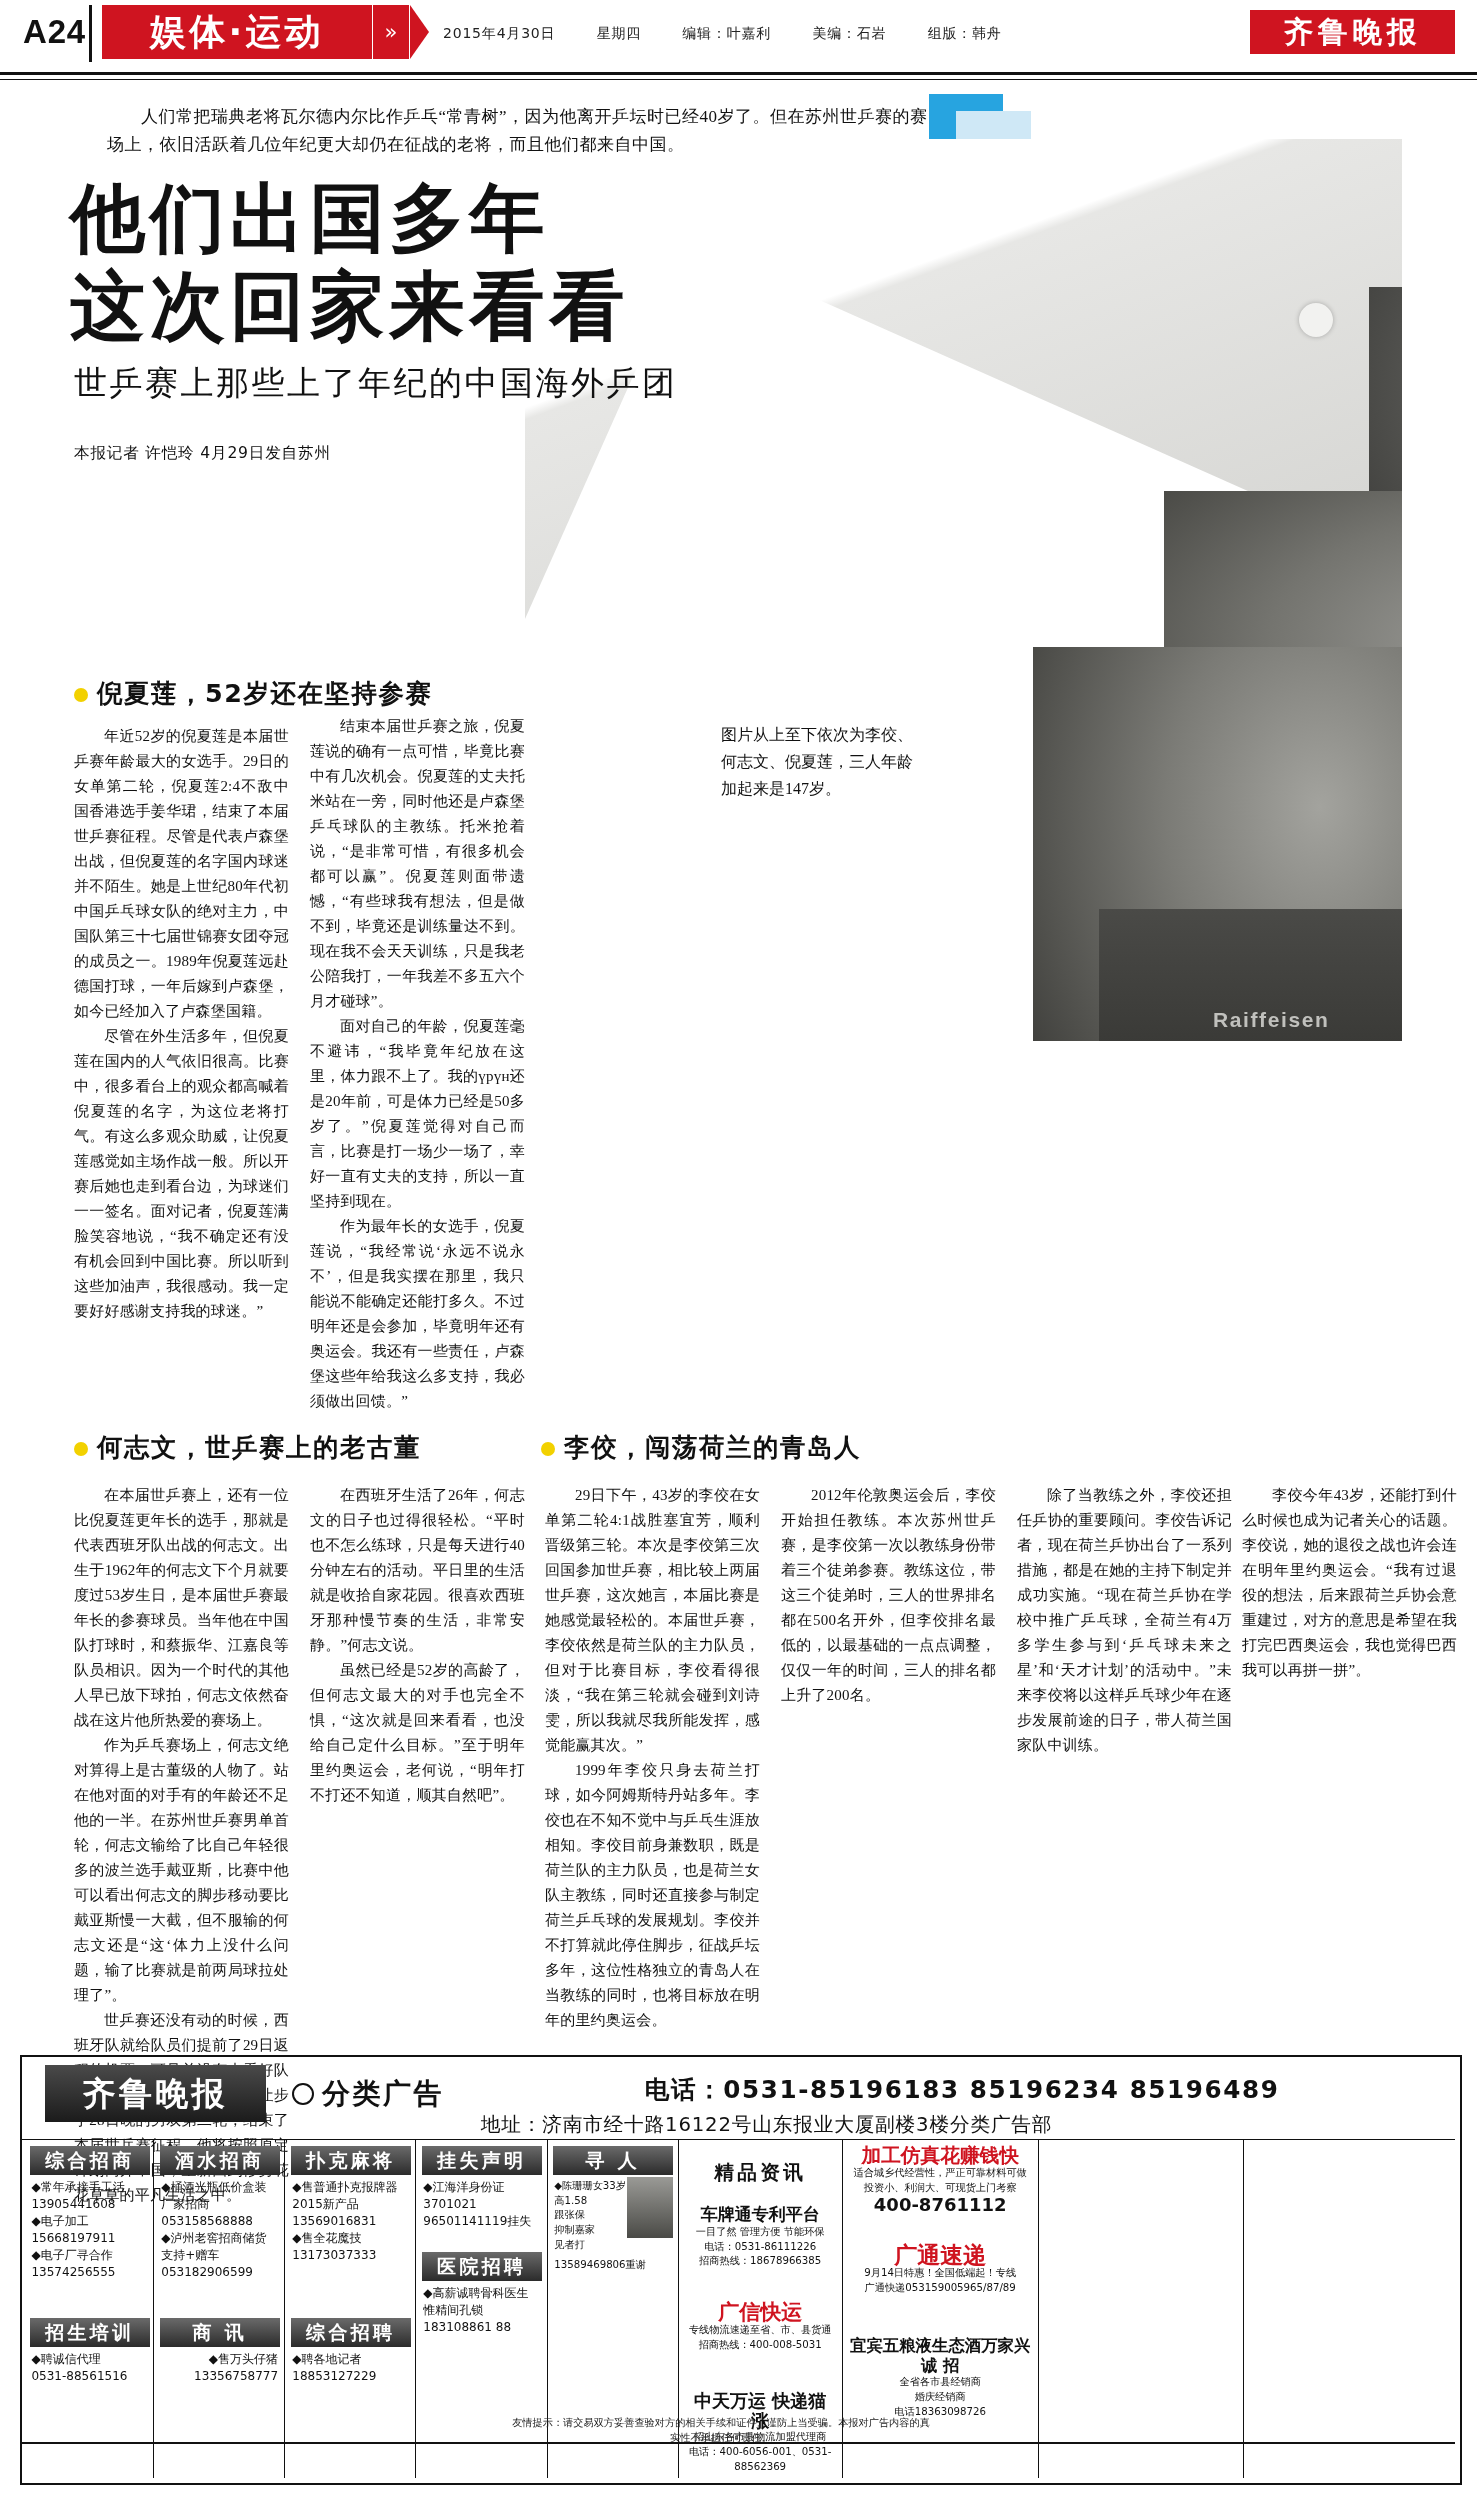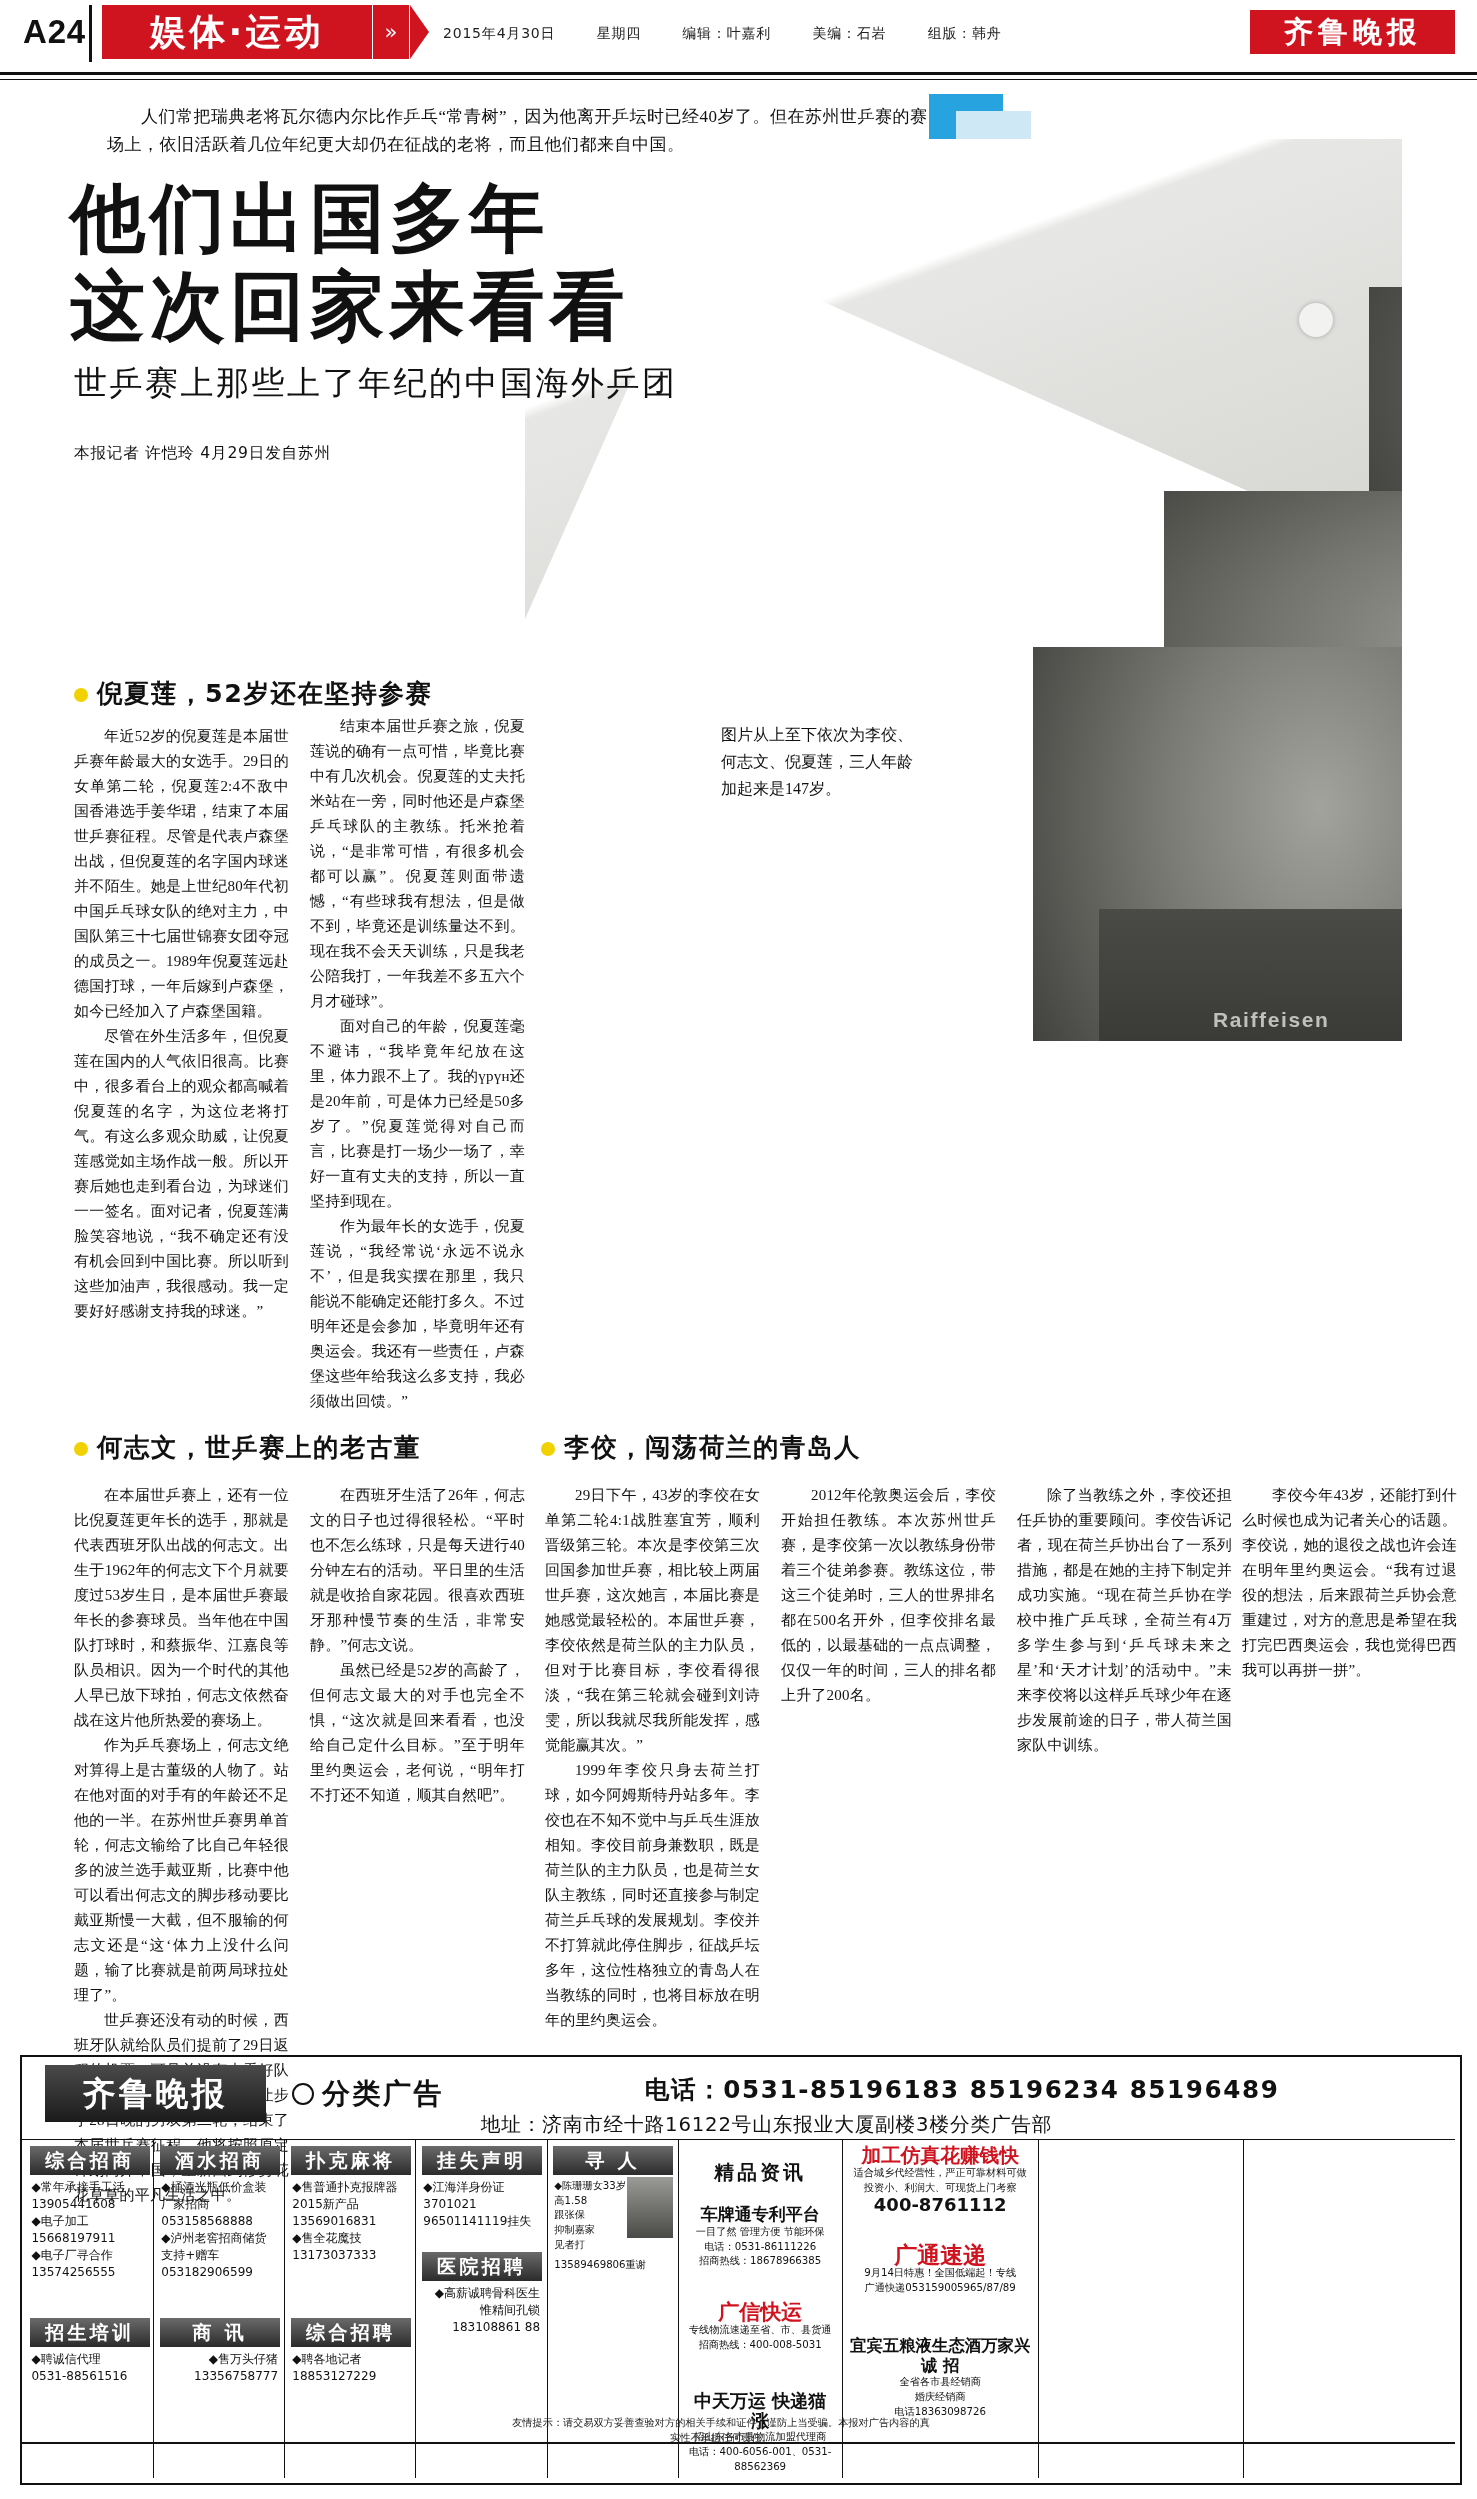--- a/index.html
+++ b/index.html
@@ -234,21 +234,21 @@
 
     <div class="adcell" style="left:400px;top:89px;width:120px;">
       <div class="adtag">挂失声明</div>
       <div class="small" style="padding:3.3px 1.6px;">
         <div>◆江海洋身份证3701021</div>
         <div>96501141119挂失</div>
       </div>
     </div>
     <div class="adcell" style="left:400px;top:195px;width:120px;">
       <div class="adtag">医院招聘</div>
-      <div class="small" style="padding:3.3px 1.6px;text-align:right;">
+      <div class="small" style="padding:3.3px 1.6px;">
         <div>◆高薪诚聘骨科医生</div>
         <div>惟精间孔锁183108861 88</div>
       </div>
     </div>
 
     <div class="adcell" style="left:531px;top:89px;width:120px;">
       <div class="adtag">寻 人</div>
       <div class="tiny" style="padding:3.3px 1.6px;position:relative;">
         <div style="position:absolute;right:0;top:1.6px;width:46px;height:61px;background:linear-gradient(180deg,#9a9a96,#4a4a46);"></div>
         <div style="width:72px;">

